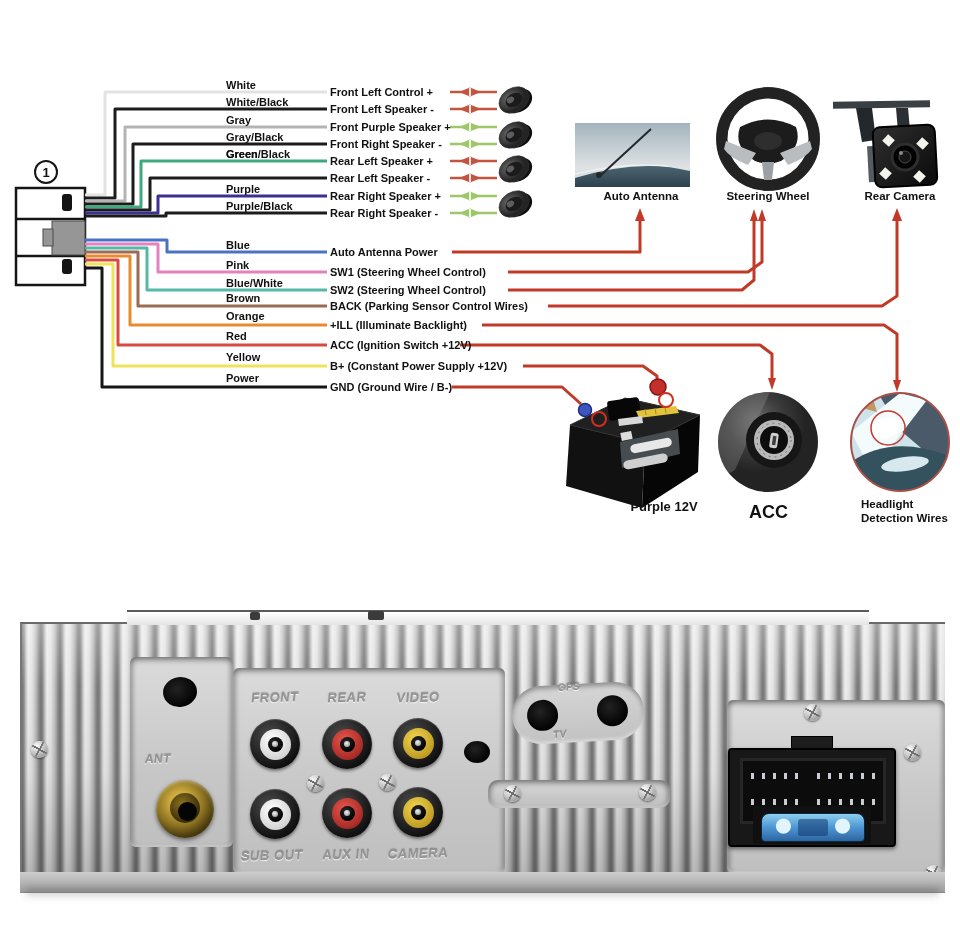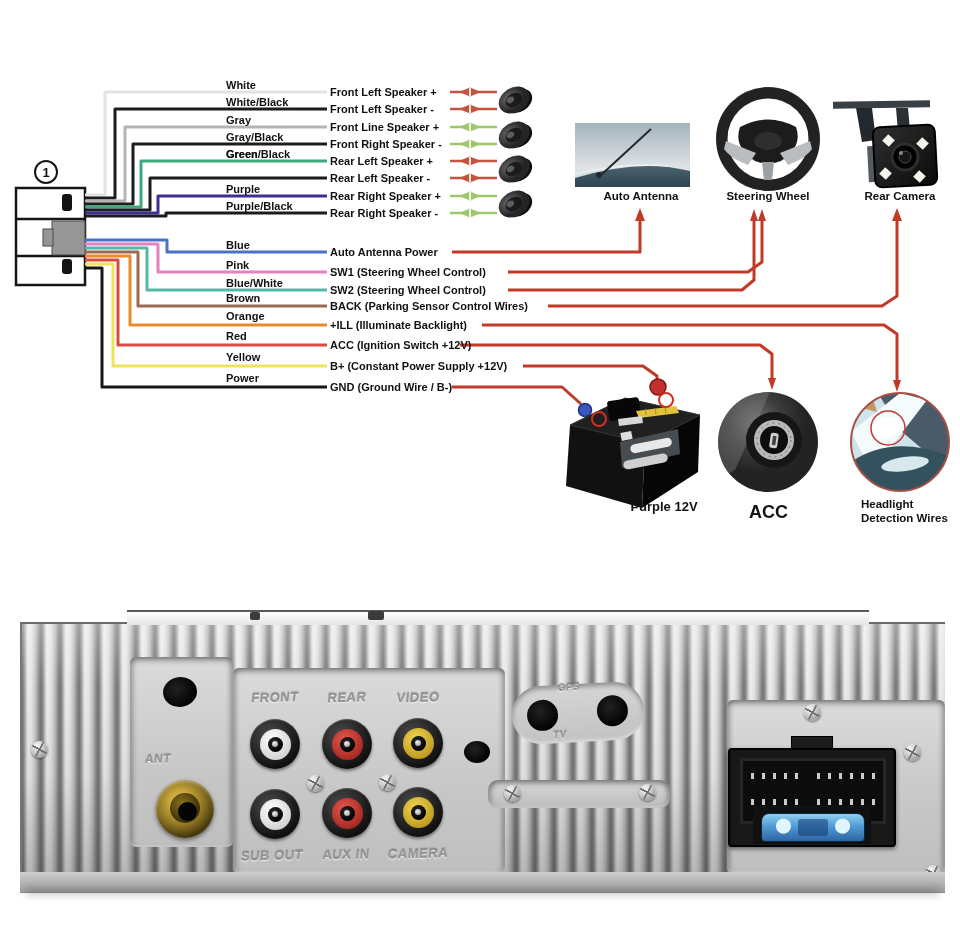--- a/index.html
+++ b/index.html
@@ -311,23 +311,23 @@
   <div class="wlabel" style="top:200px">Purple/Black</div>
   <div class="wlabel" style="top:239px">Blue</div>
   <div class="wlabel" style="top:259px">Pink</div>
   <div class="wlabel" style="top:277px">Blue/White</div>
   <div class="wlabel" style="top:292px">Brown</div>
   <div class="wlabel" style="top:310px">Orange</div>
   <div class="wlabel" style="top:330px">Red</div>
   <div class="wlabel" style="top:351px">Yellow</div>
   <div class="wlabel" style="top:372px">Power</div>
 
-  <div class="flabel" style="top:86px">Front Left Speaker +</div>
+  <div class="flabel" style="top:86px">Front Left Control +</div>
   <div class="flabel" style="top:103px">Front Left Speaker -</div>
-  <div class="flabel" style="top:121px">Front Line Speaker +</div>
+  <div class="flabel" style="top:121px">Front Purple Speaker +</div>
   <div class="flabel" style="top:138px">Front Right Speaker -</div>
   <div class="flabel" style="top:155px">Rear Left Speaker +</div>
   <div class="flabel" style="top:172px">Rear Left Speaker -</div>
   <div class="flabel" style="top:190px">Rear Right Speaker +</div>
   <div class="flabel" style="top:207px">Rear Right Speaker -</div>
   <div class="flabel" style="top:246px">Auto Antenna Power</div>
   <div class="flabel" style="top:266px">SW1 (Steering Wheel Control)</div>
   <div class="flabel" style="top:284px">SW2 (Steering Wheel Control)</div>
   <div class="flabel" style="top:300px">BACK (Parking Sensor Control Wires)</div>
   <div class="flabel" style="top:319px">+ILL (Illuminate Backlight)</div>

